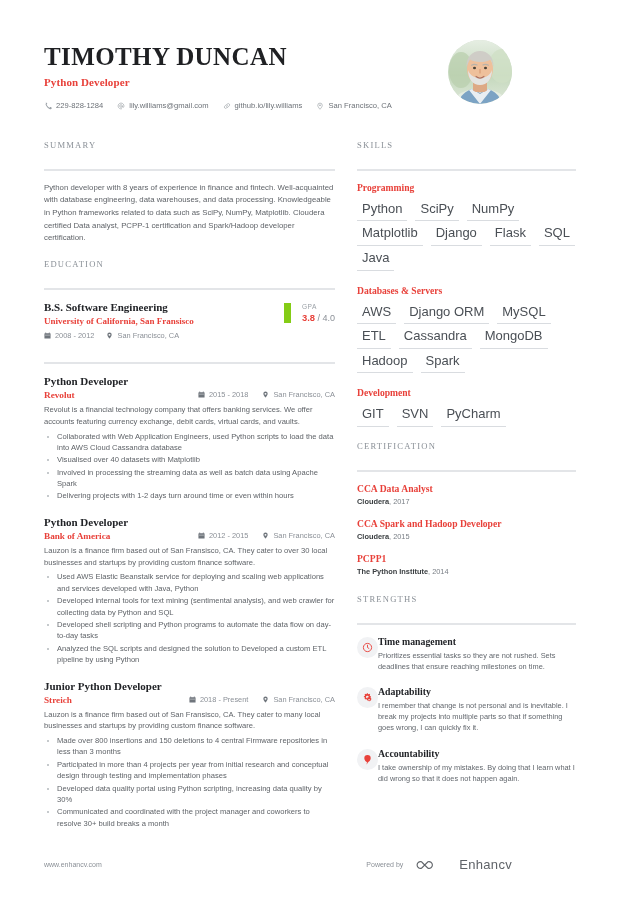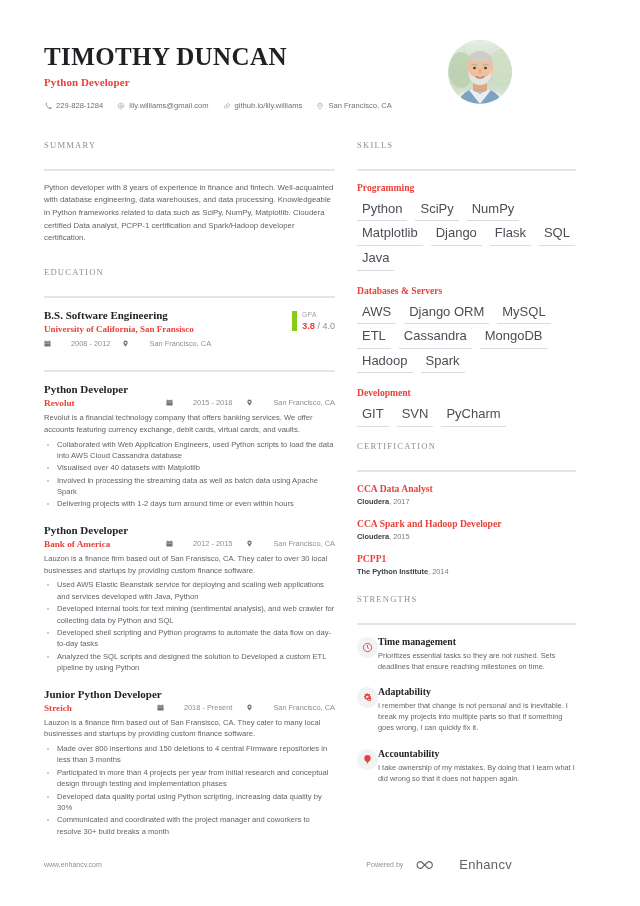--- a/index.html
+++ b/index.html
@@ -50,24 +50,24 @@
   }
   .sec-rule { height: 2px; background: #e3e5e8; margin-bottom: 11px; }
 
   .body-text { font-size: 7.8px; line-height: 1.62; color: #5f6368; }
 
   
   .edu-row { display: flex; justify-content: space-between; align-items: flex-start; }
   .edu-degree { font-family: "Liberation Serif", serif; font-size: 11px; font-weight: 700; color: #222428; margin-bottom: 3px; }
   .edu-school { font-family: "Liberation Serif", serif; font-size: 9px; font-weight: 700; color: #e8413a; margin-bottom: 5px; }
   .meta-row { display: flex; align-items: center; gap: 12px; }
-  .meta { display: flex; align-items: center; gap: 20px; font-size: 7.4px; color: #8b9097; white-space: nowrap; }
+  .meta { display: flex; align-items: center; gap: 4px; font-size: 7.4px; color: #8b9097; white-space: nowrap; }
   .meta .ic { width: 7px; height: 7px; display: inline-flex; color: #6f757c; }
   .meta .ic svg { width: 7px; height: 7px; display: block; }
-  .gpa-box { border-left: 5px solid #84cc16; padding-left: 5px; text-align: left; margin-top: 2px; }
+  .gpa-box { border-left: 7px solid #84cc16; padding-left: 11px; text-align: left; margin-top: 2px; }
   .gpa-lbl { font-size: 6.6px; letter-spacing: .5px; color: #9aa0a6; margin-bottom: 2px; }
   .gpa-val { font-size: 9px; color: #8b9097; font-weight: 400; }
   .gpa-val b { color: #e8413a; font-weight: 700; font-size: 9.4px; }
 
   
   .job { margin-bottom: 14px; }
   .job:last-child { margin-bottom: 0; }
   .job-role { font-family: "Liberation Serif", serif; font-size: 11px; font-weight: 700; color: #222428; margin-bottom: 3px; }
   .job-line { display: flex; align-items: center; margin-bottom: 4px; }
   .job-company { font-family: "Liberation Serif", serif; font-size: 9.2px; font-weight: 700; color: #e8413a; flex: 1 1 auto; }
@@ -222,21 +222,21 @@
   <div class="columns">
 
     <div class="col-left">
 
       <div>
         <div class="sec-title">SUMMARY</div>
         <div class="sec-rule"></div>
         <div class="body-text">Python developer with 8 years of experience in finance and fintech. Well-acquainted with database engineering, data warehouses, and data processing. Knowledgeable in Python frameworks related to data such as SciPy, NumPy, Matplotlib. Cloudera certified Data analyst, PCPP-1 certification and Spark/Hadoop developer certification.</div>
       </div>
 
-      <div style="margin-top:22px">
+      <div style="margin-top:14px">
         <div class="sec-title">EDUCATION</div>
         <div class="sec-rule"></div>
         <div class="edu-row">
           <div>
             <div class="edu-degree">B.S. Software Engineering</div>
             <div class="edu-school">University of California, San Fransisco</div>
             <div class="meta-row">
               <div class="meta">
                 <span class="ic">
                   <svg viewBox="0 0 16 16" fill="currentColor">

